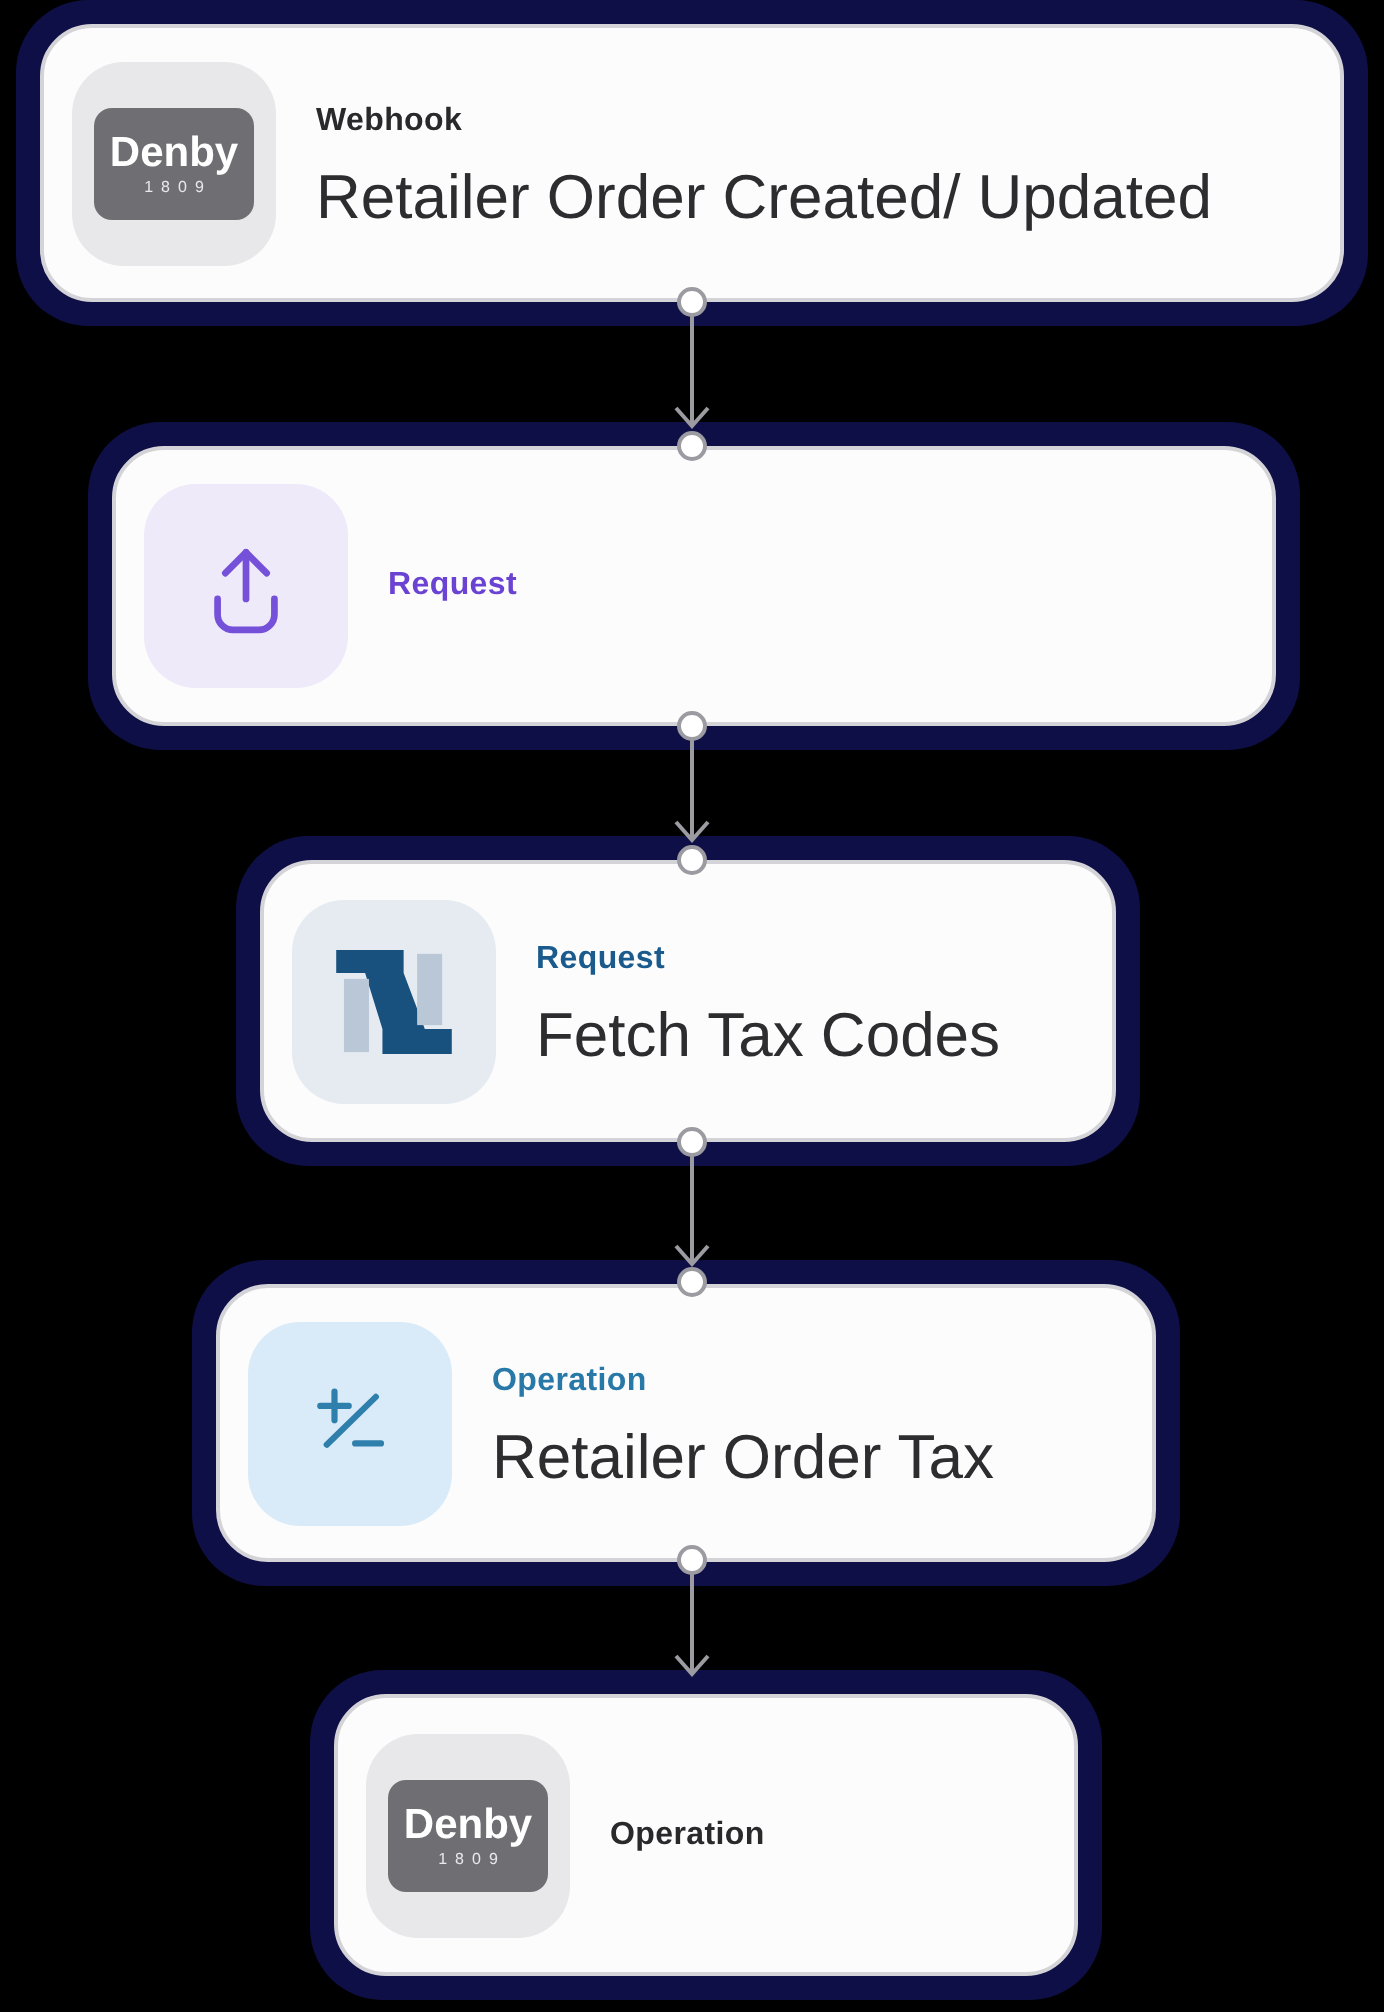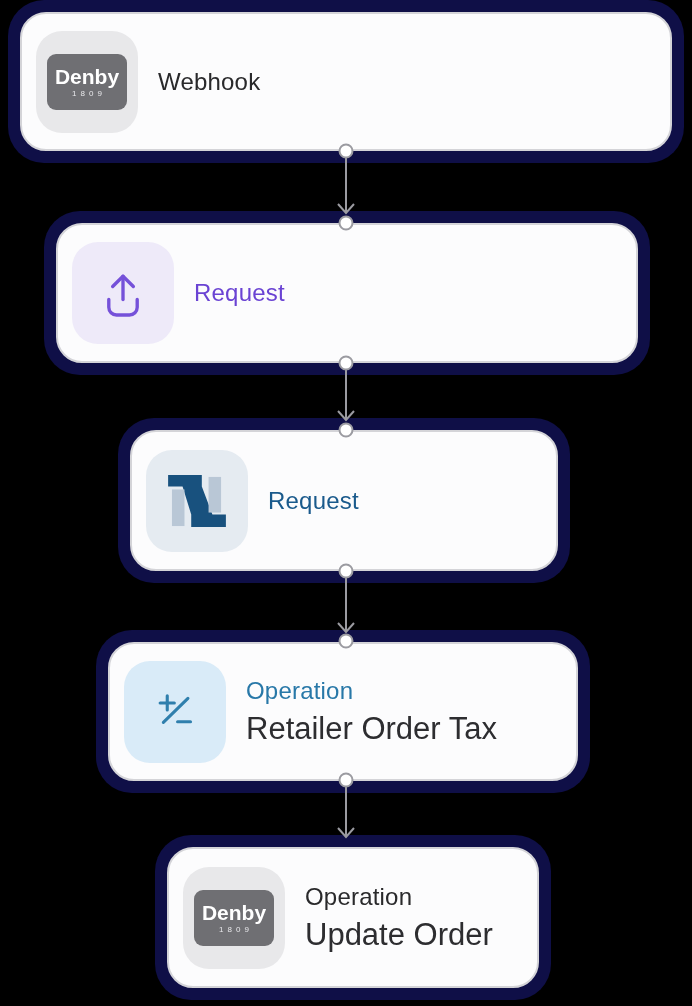--- a/index.html
+++ b/index.html
@@ -16,21 +16,21 @@
   }
   .icon-box{
     width:102px;height:102px;border-radius:26px;flex:0 0 auto;
     display:flex;align-items:center;justify-content:center;
   }
   .icon-bg-gray{background:#E8E8EA;}
   .icon-bg-purple{background:#EEEAF9;}
   .icon-bg-slate{background:#E5EBF1;}
   .icon-bg-sky{background:#D9EBF8;}
   .texts{display:flex;flex-direction:column;gap:6px;min-width:0;}
-  .type-label{font-size:24px;font-weight:400;line-height:28px;letter-spacing:.2px;}
+  .type-label{font-size:16px;font-weight:700;line-height:28px;letter-spacing:.2px;}
   .label-dark{color:#29292B;}
   .label-purple{color:#6A43D3;}
   .label-blue{color:#1A5A8C;}
   .label-teal{color:#2878A8;}
   .node-title{font-size:31px;font-weight:400;line-height:36px;color:#2D2D30;white-space:nowrap;}
   .denby-badge{
     width:80px;height:56px;background:#6F6F73;border-radius:9px;
     display:flex;flex-direction:column;align-items:center;justify-content:center;text-align:right;
   }
   .denby-name{color:#FFFFFF;font-size:21px;font-weight:700;line-height:21px;}
@@ -45,20 +45,21 @@
   <div class="node" style="left:8px;top:0;width:676px;height:163px;">
     <div class="node-inner">
       <div class="icon-box icon-bg-gray">
         <div class="denby-badge">
           <div class="denby-name">Denby</div>
           <div class="denby-year">1809</div>
         </div>
       </div>
       <div class="texts">
         <div class="type-label label-dark">Webhook</div>
+        <div class="node-title">Retailer Order Created/ Updated</div>
       </div>
     </div>
   </div>
 
   <svg class="connector" style="top:143px;height:90px;" width="28" height="90" viewBox="0 0 28 90">
     <line x1="14" y1="14" x2="14" y2="70" stroke="#9B9BA1" stroke-width="2"></line>
     <polyline points="6,61 14,70 22,61" fill="none" stroke="#9B9BA1" stroke-width="2"></polyline>
     <circle cx="14" cy="8" r="6.5" fill="#FFFFFF" stroke="#9B9BA1" stroke-width="2"></circle>
     <circle cx="14" cy="80" r="6.5" fill="#FFFFFF" stroke="#9B9BA1" stroke-width="2"></circle>
   </svg>
@@ -89,20 +90,21 @@
     <div class="node-inner">
       <div class="icon-box icon-bg-slate">
         <svg width="58" height="52" viewBox="0 0 60 54">
           <path d="M0 0 L35 0 L35 12 L46 41 L60 41 L60 54 L24 54 L24 41 L15 12 L0 12 Z" fill="#18517E"></path>
           <rect x="4" y="15" width="13" height="38" fill="#B9C7D6"></rect>
           <rect x="42" y="2" width="13" height="37" fill="#B9C7D6"></rect>
         </svg>
       </div>
       <div class="texts">
         <div class="type-label label-blue">Request</div>
+        <div class="node-title">Fetch Tax Codes</div>
       </div>
     </div>
   </div>
 
   <svg class="connector" style="top:563px;height:86px;" width="28" height="86" viewBox="0 0 28 86">
     <line x1="14" y1="14" x2="14" y2="69" stroke="#9B9BA1" stroke-width="2"></line>
     <polyline points="6,60 14,69 22,60" fill="none" stroke="#9B9BA1" stroke-width="2"></polyline>
     <circle cx="14" cy="8" r="6.5" fill="#FFFFFF" stroke="#9B9BA1" stroke-width="2"></circle>
     <circle cx="14" cy="78" r="6.5" fill="#FFFFFF" stroke="#9B9BA1" stroke-width="2"></circle>
   </svg>
@@ -133,18 +135,17 @@
   <div class="node" style="left:155px;top:835px;width:396px;height:165px;">
     <div class="node-inner">
       <div class="icon-box icon-bg-gray">
         <div class="denby-badge">
           <div class="denby-name">Denby</div>
           <div class="denby-year">1809</div>
         </div>
       </div>
       <div class="texts">
         <div class="type-label label-dark">Operation</div>
-        <div class="node-title">Update Order</div>
       </div>
     </div>
   </div>
 
 </div>
 
 </body></html>

